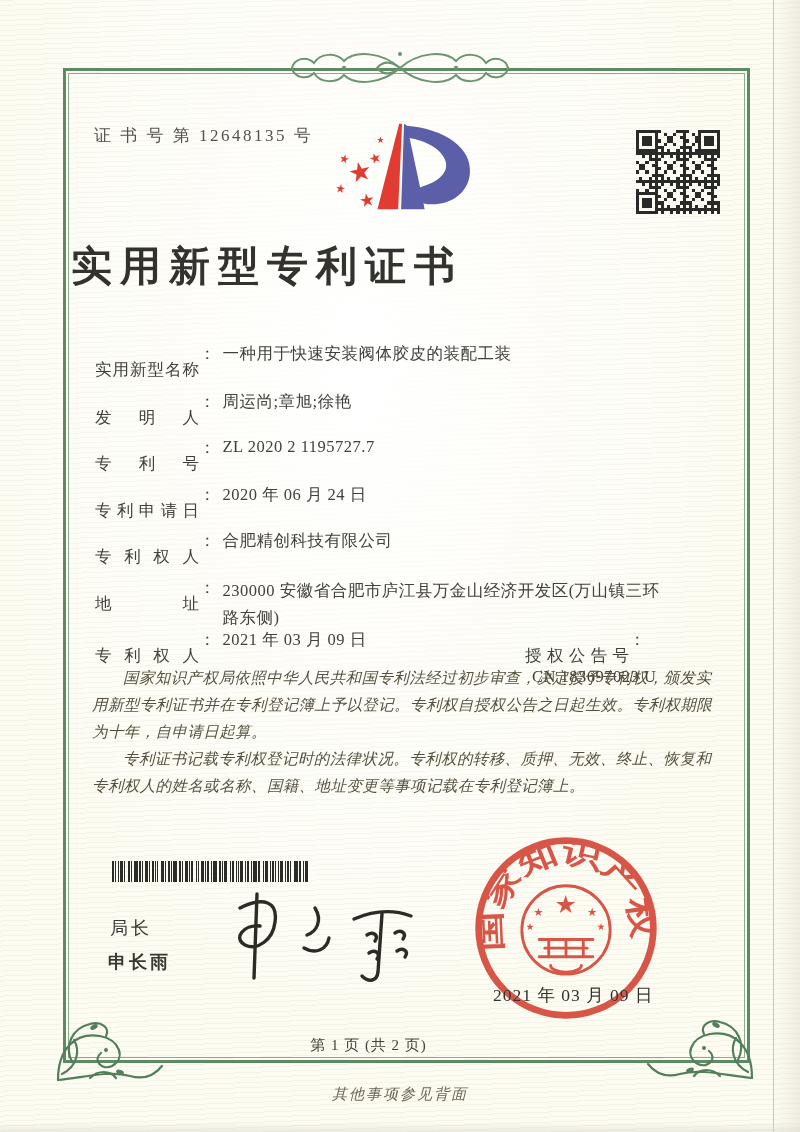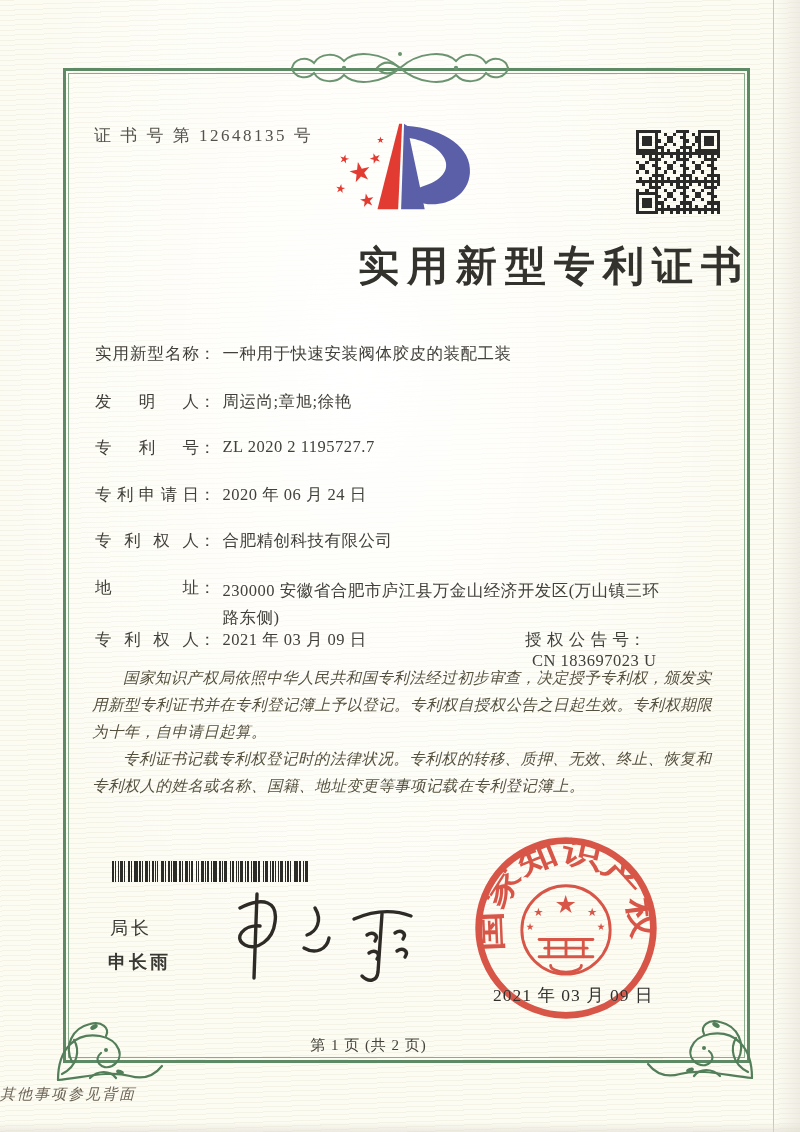--- a/index.html
+++ b/index.html
@@ -19,45 +19,45 @@
 
   
   .border-outer{position:absolute; left:63px; top:68px; width:687px; height:995px; border:3px solid #5d8a64; box-sizing:border-box;}
   .border-inner{position:absolute; left:2px; top:2px; right:2px; bottom:2px; border:1px solid #8aac8e;}
 
   .cert-no{position:absolute; left:94px; top:124px; font-size:17px; letter-spacing:2.5px; color:#54524b;}
 
   .logo{position:absolute; left:332px; top:108px; width:150px; height:118px;}
   .qr{position:absolute; left:633px; top:127px; width:90px; height:90px;}
 
-  .title{position:absolute; left:63px; top:239px; width:687px; text-align:right;
+  .title{position:absolute; left:63px; top:239px; width:687px; text-align:left;
     font-size:41px; font-weight:600; letter-spacing:8px; padding-left:8px; box-sizing:border-box; color:#33322d;}
 
   .field-row{position:absolute; left:95px; font-size:16.5px; color:#42403a;}
-  .field-label{display:inline-block; width:104px; text-align:justify; text-align-last:justify; vertical-align:top;}
+  .field-label{display:inline-block; width:104px; text-align:justify; text-align-last:justify; vertical-align:top;margin-top:16px;}
   .field-colon{display:inline-block; vertical-align:top;}
   .field-value{display:inline-block; margin-left:7px; vertical-align:top; letter-spacing:0.5px;}
   .field-value.wrap{width:452px; line-height:27px;}
   .grant-group-b{position:absolute; left:430px; top:0;}
 
   .paragraphs{position:absolute; left:92px; top:664px; width:626px;
     font-size:15.5px; line-height:27px; font-style:italic; color:#56513f; letter-spacing:0.4px;}
   .paragraphs p{margin:0; text-indent:2em;font-family:Liberation Serif, serif;}
 
   .barcode{position:absolute; left:112px; top:861px; width:200px; height:21px;}
 
   .director-title{position:absolute; left:110px; top:916px; font-size:18px; letter-spacing:3px; color:#3a3833;}
   .director-name{position:absolute; left:108px; top:950px; font-size:18px; letter-spacing:3px; color:#3a3833;font-weight:bold;}
   .signature{position:absolute; left:218px; top:888px; width:205px; height:102px;}
 
   .seal{position:absolute; left:470px; top:832px; width:192px; height:192px;}
   .seal-date{position:absolute; left:493px; top:983px; font-size:17.5px; letter-spacing:1px; color:#32302c; text-shadow:0 0 1px rgba(255,255,255,.4);}
 
   .footer-page{position:absolute; left:63px; top:1036px; width:611px; text-align:center; font-size:15px; color:#45433c; letter-spacing:1px;}
-  .back-note{position:absolute; left:0; top:1085px; width:800px; text-align:left; font-size:15px; font-style:italic; color:#6c6455; letter-spacing:2px;}
+  .back-note{position:absolute; left:0; top:1085px; width:800px; text-align:center; font-size:15px; font-style:italic; color:#6c6455; letter-spacing:2px;}
 
   .flourish-top{position:absolute; left:287px; top:43px; width:226px; height:50px;}
   .flourish-bl{position:absolute; left:50px; top:1000px; width:115px; height:85px;}
   .flourish-br{position:absolute; left:645px; top:998px; width:115px; height:85px; transform:scaleX(-1);}
 
   svg{display:block;}
 </style>
 </head>
 <body>
 

